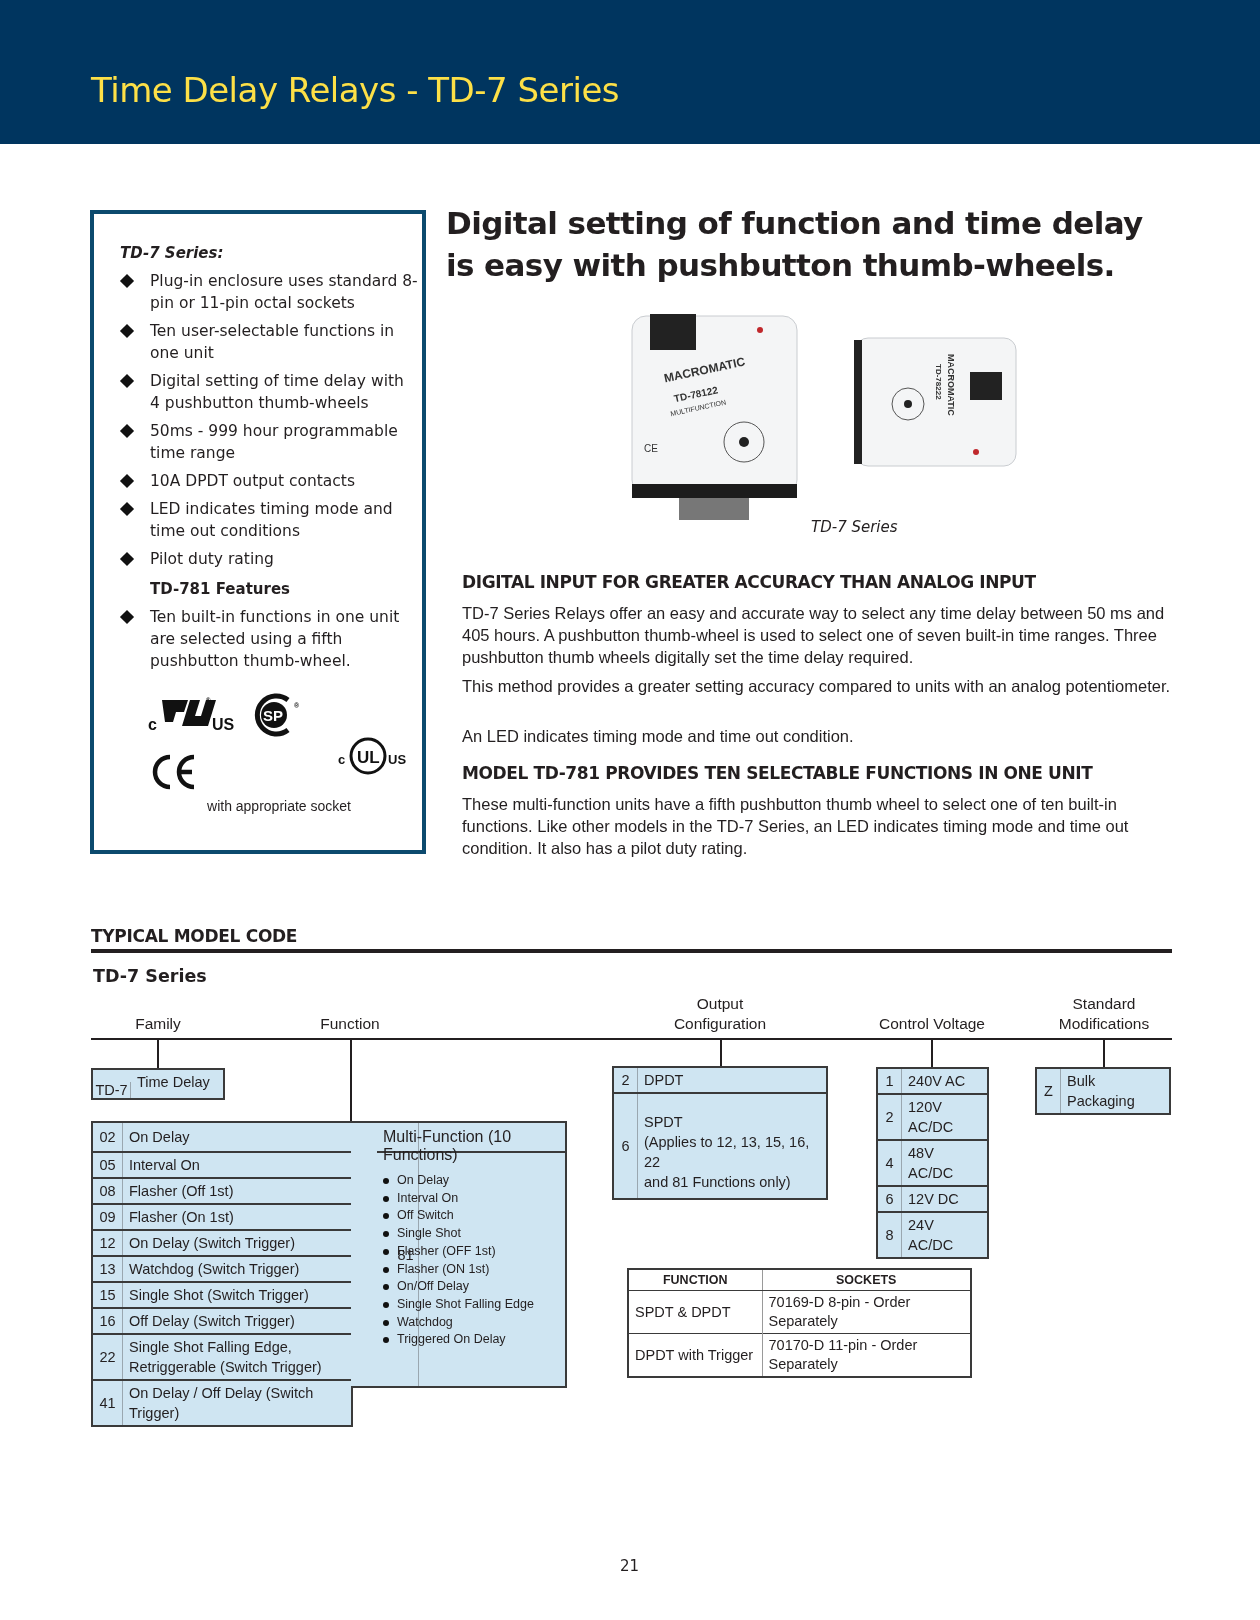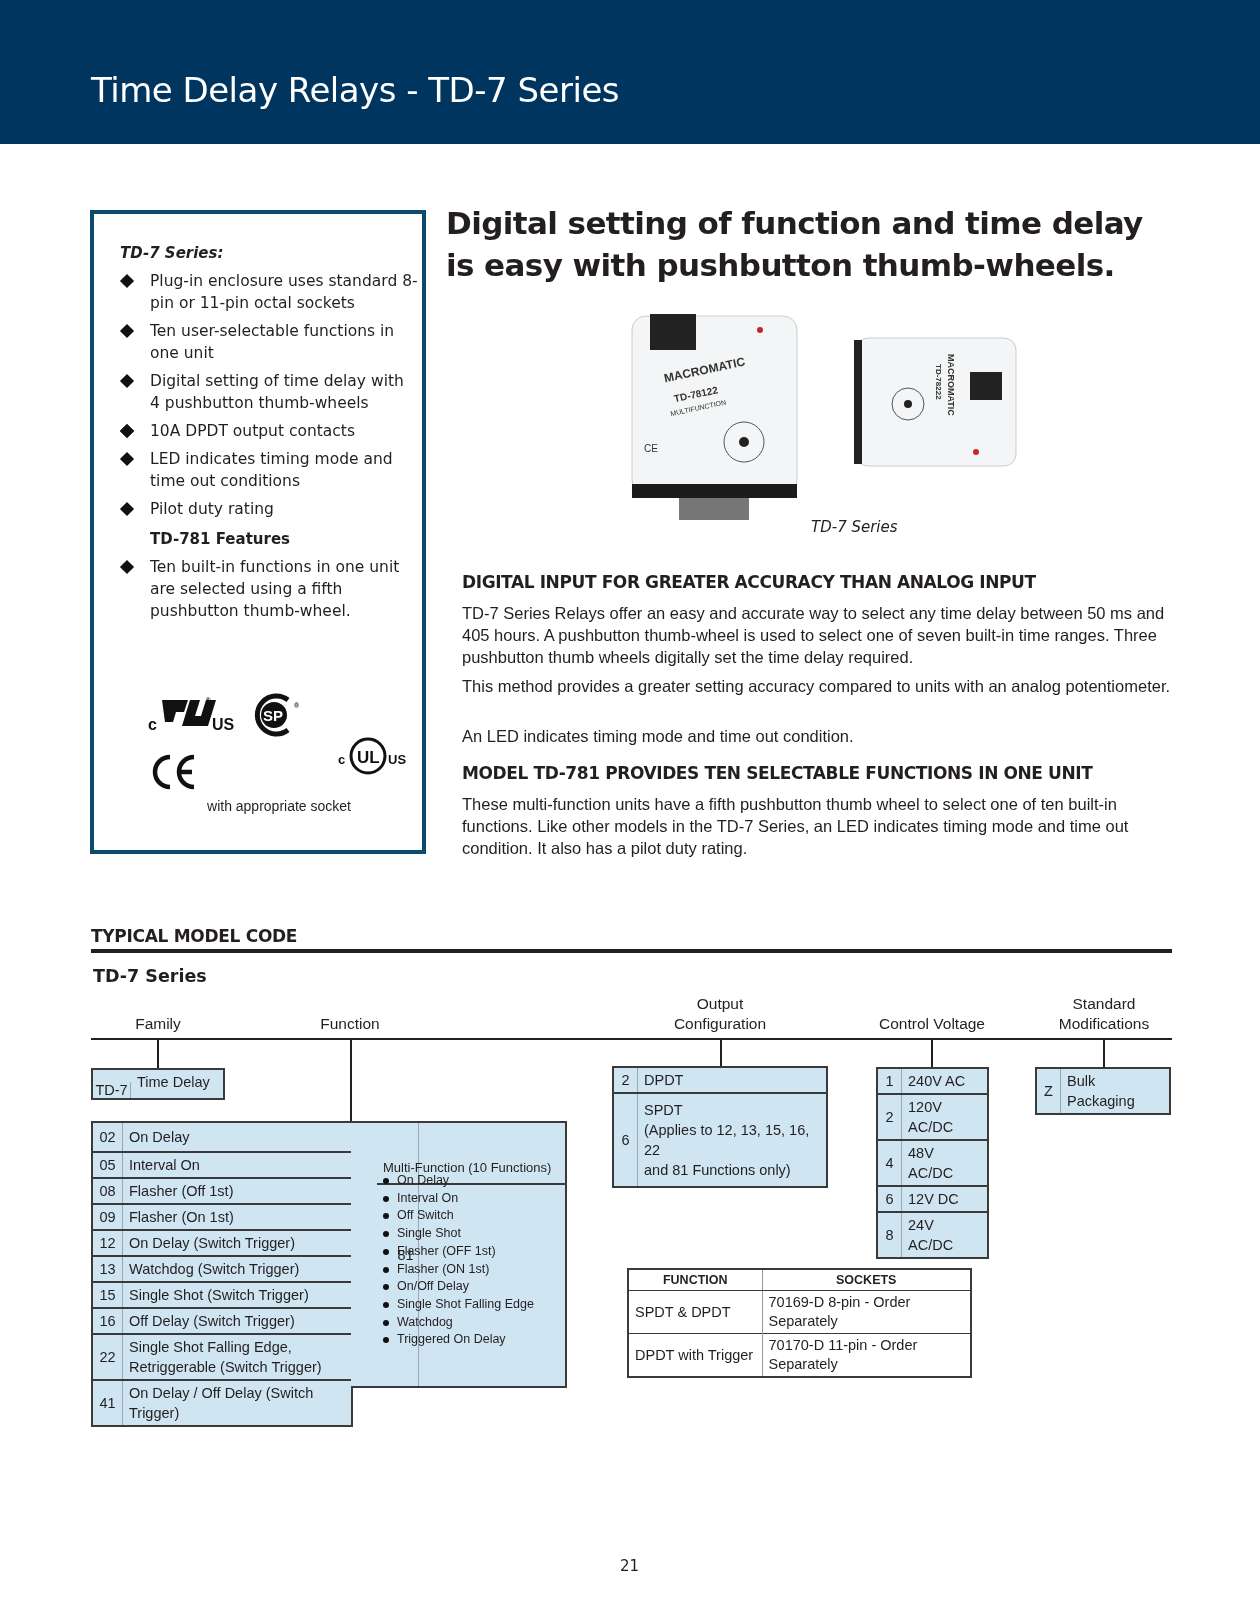--- a/index.html
+++ b/index.html
@@ -1,20 +1,20 @@
 <!DOCTYPE html>
 <html><head>
 <meta charset="utf-8">
 <style>
   * { box-sizing: border-box; margin: 0; padding: 0; }
   html, body { width: 1260px; height: 1620px; background: #ffffff; overflow: hidden; }
   body { position: relative; font-family: "Liberation Sans", sans-serif; color: #231f20; }
 
   .banner { position: absolute; left: 0; top: 0; width: 1260px; height: 144px; background: #00355f; }
-  .banner-title { position: absolute; left: 91px; top: 70px; font-family: "DejaVu Sans", sans-serif; font-size: 34px; color: #ffffff; letter-spacing: -0.5px; }
+  .banner-title { position: absolute; left: 91px; top: 70px; font-family: "DejaVu Sans", sans-serif; font-size: 34px; color: #fde047; letter-spacing: -0.5px; }
 
   .feature-box { position: absolute; left: 90px; top: 210px; width: 336px; height: 644px; border: 4px solid #0c4a6e; padding-left: 16px; }
   .box-heading { position: absolute; left: 26px; top: 30px; font-family: "DejaVu Sans", sans-serif; font-weight: bold; font-style: italic; font-size: 15px; }
   .feat-list { position: absolute; left: 24px; top: 56px; width: 300px; list-style: none; }
   .feat-list li { position: relative; padding-left: 32px; font-family: "DejaVu Sans", sans-serif; font-size: 15.5px; line-height: 22px; margin-bottom: 6px; color: #231f20; }
   .diamond { position: absolute; left: 4px; top: 6px; width: 10px; height: 10px; background: #111; transform: rotate(45deg); }
   .sub-heading { font-family: "DejaVu Sans", sans-serif; font-weight: bold; font-size: 15px; padding-left: 32px; margin: 10px 0 8px 0; }
 
   .cert { position: absolute; font-family: "Liberation Sans", sans-serif; font-weight: bold; color: #111; }
   .cert-ru { left: 54px; top: 480px; height: 40px; }
@@ -40,21 +40,21 @@
   .vline { position: absolute; background: #231f20; width: 2px; }
 
   .ctable { position: absolute; border: 2px solid #3a3a3a; background: #cfe5f2; }
   .crow { display: flex; border-top: 2px solid #3a3a3a; font-size: 14.5px; color: #231f20; }
   .crow:first-child { border-top: none; }
   .ccode { width: 30px; text-align: center; border-right: 1px solid #9aa7b0; display: flex; align-items: center; justify-content: center; flex-shrink: 0; }
   .cdesc { padding: 2px 6px; line-height: 20px; }
 
   .fn-multi-col { position: absolute; left: 351px; top: 1121px; width: 216px; height: 267px; border: 2px solid #3a3a3a; border-left: none; background: #cfe5f2; }
   .fn-81 { position: absolute; left: 0; top: 0; width: 26px; height: 100%; border-right: 1px solid #9aa7b0; display: flex; align-items: center; justify-content: center; font-size: 14.5px; margin-left: 42px; }
-  .fn-multi-head { position: absolute; left: 26px; top: 0; right: 0; height: 30px; border-bottom: 2px solid #3a3a3a; padding: 5px 6px; font-size: 13px; margin-top: 32px; }
+  .fn-multi-head { position: absolute; left: 26px; top: 0; right: 0; height: 30px; border-bottom: 2px solid #3a3a3a; padding: 5px 6px; font-size: 16px; }
   .fn-multi-list { position: absolute; left: 30px; top: 49px; list-style: none; }
   .fn-multi-list li { font-size: 12.5px; line-height: 17.7px; padding-left: 16px; position: relative; }
   .fn-multi-list li .dot { position: absolute; left: 2px; top: 6px; width: 6px; height: 6px; border-radius: 50%; background: #111; }
 
   .sock-table { position: absolute; left: 627px; top: 1268px; width: 345px; border-collapse: collapse; font-size: 14.5px; border: 2px solid #3a3a3a; }
   .sock-table th { font-size: 12.5px; font-weight: bold; text-align: center; padding: 3px 4px; border-bottom: 1px solid #3a3a3a; border-right: 1px solid #9a9a9a; }
   .sock-table td { padding: 2px 6px; border-top: 1px solid #3a3a3a; border-right: 1px solid #9a9a9a; line-height: 19px; }
 
   .page-number { position: absolute; left: 620px; top: 1557px; font-family: "DejaVu Sans", sans-serif; font-size: 15px; color: #231f20; }
 </style>
@@ -64,21 +64,21 @@
 <div class="banner">
   <div class="banner-title">Time Delay Relays - TD-7 Series</div>
 </div>
 
 <div class="feature-box">
   <div class="box-heading">TD-7 Series:</div>
   <ul class="feat-list">
     <li><span class="diamond"></span><span>Plug-in enclosure uses standard 8-pin or 11-pin octal sockets</span></li>
     <li><span class="diamond"></span><span>Ten user-selectable functions in one unit</span></li>
     <li><span class="diamond"></span><span>Digital setting of time delay with 4 pushbutton thumb-wheels</span></li>
-    <li><span class="diamond"></span></li>
+    <li><span class="diamond"></span><span>50ms - 999 hour programmable time range</span></li>
     <li><span class="diamond"></span><span>10A DPDT output contacts</span></li>
     <li><span class="diamond"></span><span>LED indicates timing mode and time out conditions</span></li>
     <li><span class="diamond"></span><span>Pilot duty rating</span></li>
     <div class="sub-heading">TD-781 Features</div>
     <li><span class="diamond"></span><span>Ten built-in functions in one unit are selected using a fifth pushbutton thumb-wheel.</span></li>
   </ul>
 
   <div class="cert cert-ru">
     <svg width="90" height="40" viewBox="0 0 90 40">
       <text x="0" y="36" font-family="Liberation Sans, sans-serif" font-weight="bold" font-size="16" fill="#111">c</text>
@@ -238,21 +238,21 @@
   </ul>
 </div>
 
 <div class="ctable" style="left:612px; top:1066px; width:216px;">
   <div class="crow">
     <div class="ccode" style="width:24px;">2</div>
     <div class="cdesc">DPDT</div>
   </div>
   <div class="crow">
     <div class="ccode" style="width:24px;">6</div>
-    <div class="cdesc" style="padding-top:6px; padding-bottom:6px;">
+    <div class="cdesc" style="padding-top:18px; padding-bottom:6px;">
       <div>SPDT</div>
       <div>(Applies to 12, 13, 15, 16, 22</div>
       <div>and 81 Functions only)</div>
     </div>
   </div>
 </div>
 
 <div class="ctable" style="left:876px; top:1067px; width:113px;">
   <div class="crow">
       <div class="ccode" style="width:24px;">1</div>

